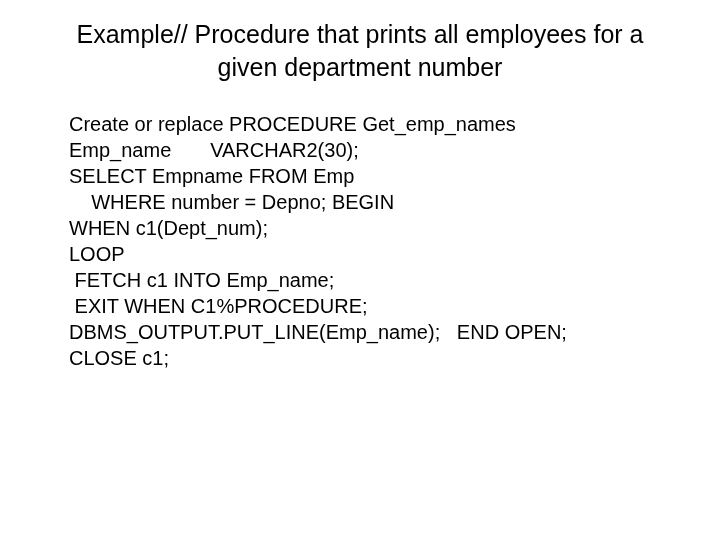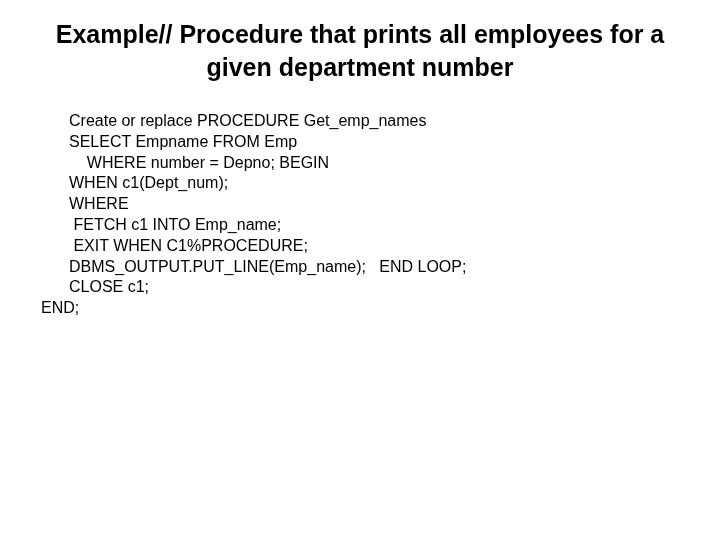--- a/index.html
+++ b/index.html
@@ -10,44 +10,44 @@
       font-family: Arial, Helvetica, sans-serif;
       background: #ffffff;
       color: #000000;
     }
     .slide {
       padding: 18px 55px 30px 55px;
       box-sizing: border-box;
     }
     .title {
       font-size: 25px;
-      font-weight: bold;
+      font-weight: normal;
       text-align: center;
       margin-bottom: 28px;
       line-height: 1.3;
     }
     .code-block {
-      font-size: 16px;
+      font-size: 20px;
       line-height: 1.3;
       padding-left: 14px;
     }
     .code-line {
       white-space: pre;
     }
   </style>
 </head>
 <body>
 
 <div class="slide">
   <div class="title">Example// Procedure that prints all employees for a given department number</div>
   <div class="code-block">
     <div class="code-line">Create or replace PROCEDURE Get_emp_names</div>
+    <div class="code-line">Emp_name       VARCHAR2(30);</div>
     <div class="code-line">SELECT Empname FROM Emp</div>
     <div class="code-line">    WHERE number = Depno; BEGIN</div>
     <div class="code-line">WHEN c1(Dept_num);</div>
-    <div class="code-line">WHERE</div>
+    <div class="code-line">LOOP</div>
     <div class="code-line"> FETCH c1 INTO Emp_name;</div>
     <div class="code-line"> EXIT WHEN C1%PROCEDURE;</div>
-    <div class="code-line">DBMS_OUTPUT.PUT_LINE(Emp_name);   END LOOP;</div>
+    <div class="code-line">DBMS_OUTPUT.PUT_LINE(Emp_name);   END OPEN;</div>
     <div class="code-line">CLOSE c1;</div>
-    <div class="code-line" style="margin-left:-28px">END;</div>
   </div>
 </div>
 
 </body></html>

